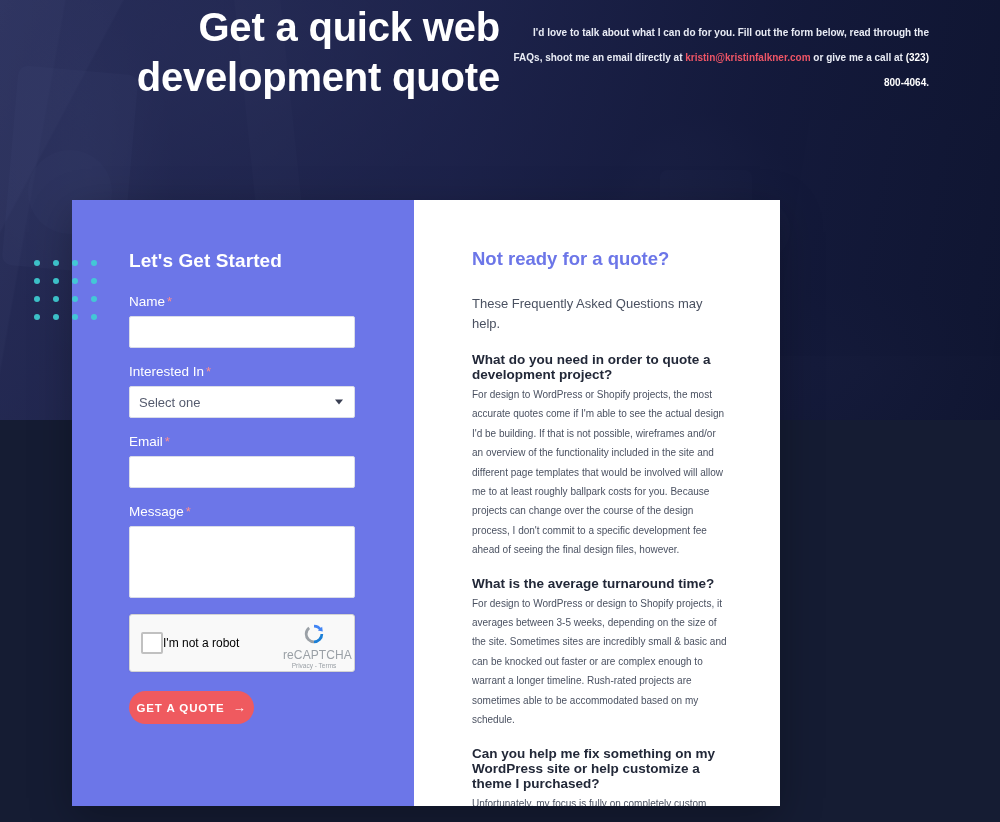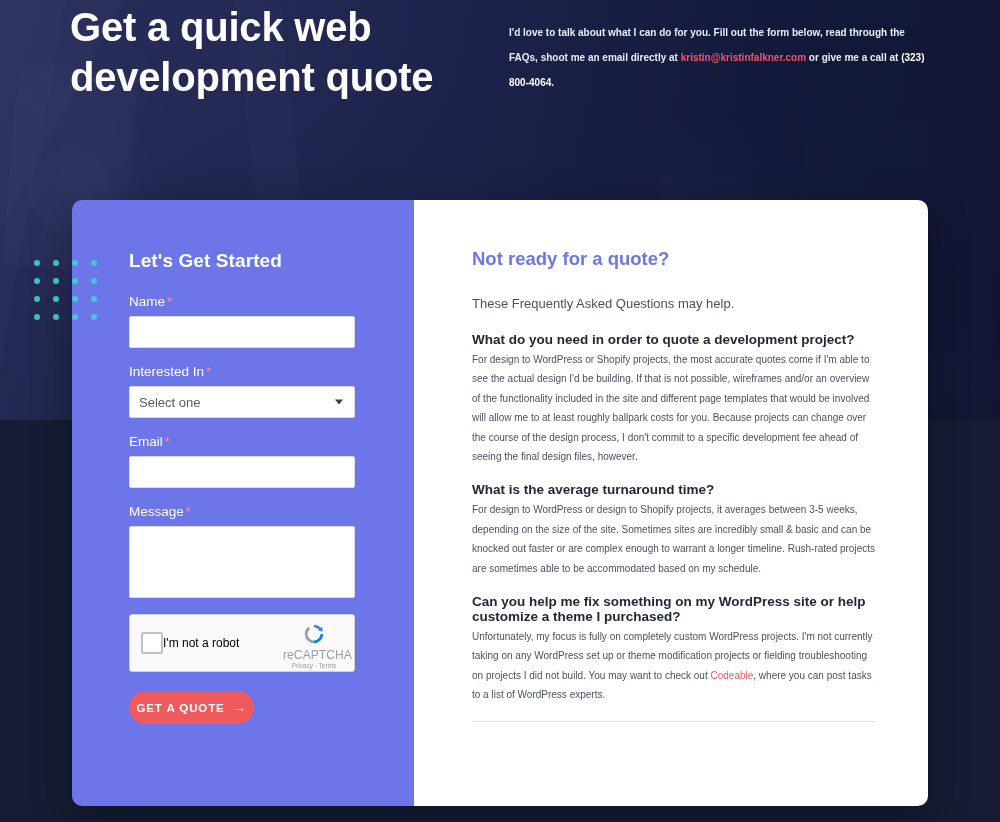--- a/index.html
+++ b/index.html
@@ -91,20 +91,21 @@
     position: absolute; inset: 0;
     background:
       linear-gradient(95deg, rgba(32,38,82,.62) 0%, rgba(24,30,70,.78) 45%, rgba(17,23,56,.90) 75%, rgba(14,20,48,.95) 100%);
   }
 
   .hero-inner {
     position: absolute;
     left: 0; top: 0;
     width: 812px;
     height: 200px;
+    text-align: right;
   }
 
   .hero-title {
     position: absolute;
     left: 70px; top: 2px;
     width: 430px;
     color: #ffffff;
     font-size: 40px;
     line-height: 50px;
     font-weight: 700;
@@ -140,23 +141,23 @@
     width: 6px; height: 6px;
     border-radius: 50%;
     background: #3fd0d4;
     opacity: .9;
   }
 
   
   .card {
     position: absolute;
     left: 72px; top: 200px;
-    width: 856px; height: 606px;
+    width: 708px; height: 606px;
     display: flex;
-    border-radius: 10px;
+    border-radius: 0;
     overflow: hidden;
     box-shadow: 0 12px 40px rgba(0,0,0,.28);
     z-index: 4;
   }
 
   
   .form-panel {
     width: 342px;
     background: #6c76e8;
     padding: 50px 43px 0 57px;

